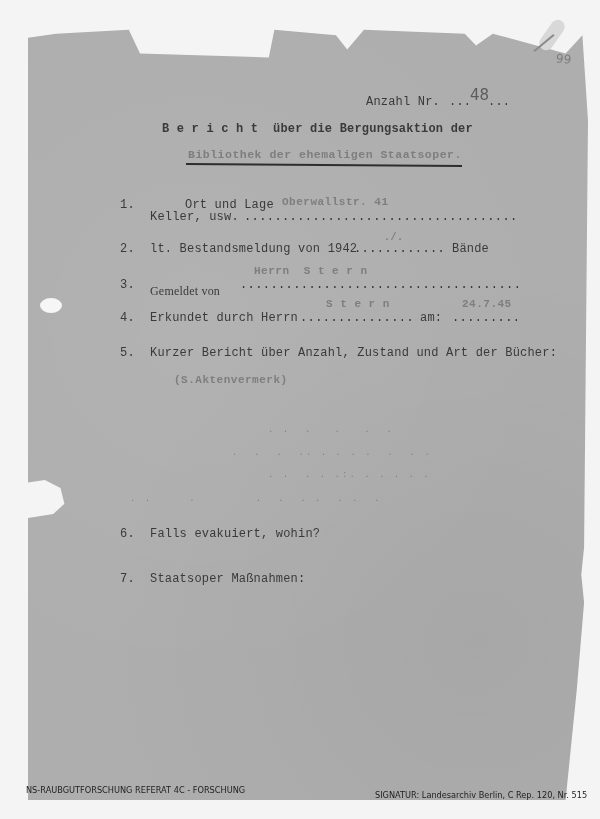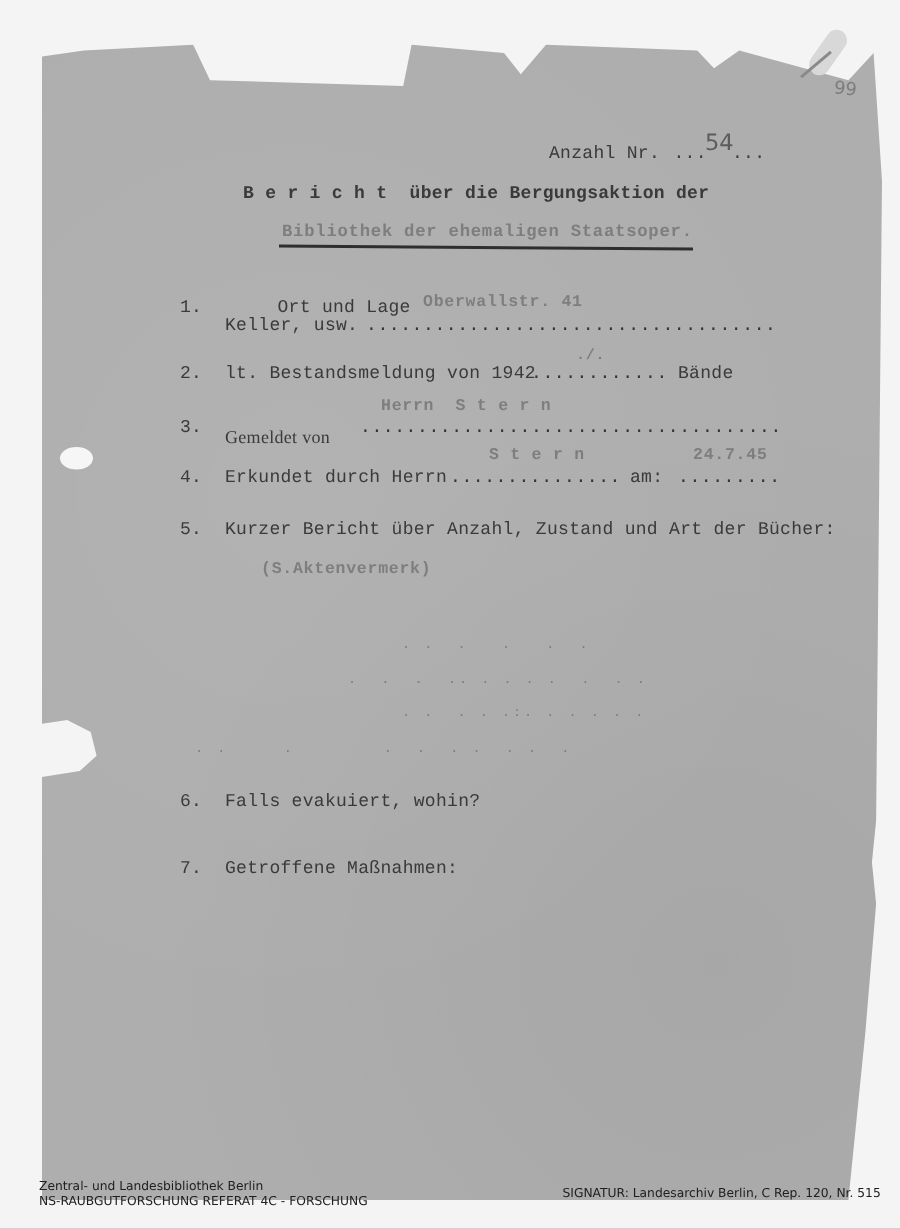--- a/index.html
+++ b/index.html
@@ -53,21 +53,21 @@
 <body>
 
 <div class="paper"></div>
 <div class="punch-hole"></div>
 <div class="clip-mark"></div>
 <div class="pencil-line"></div>
 <div class="pencil-num">99</div>
 
 <div class="t" style="left:366px;top:95px;">Anzahl Nr.</div>
 <div class="t" style="left:449px;top:95px;">...</div>
-<div class="hand" style="left:470px;top:86px;">54</div>
+<div class="hand" style="left:470px;top:86px;">48</div>
 <div class="t" style="left:488px;top:95px;">...</div>
 
 <div class="t" style="left:162px;top:122px;font-weight:bold;">B e r i c h t  über die Bergungsaktion der</div>
 <div class="fill" style="left:188px;top:148px;font-size:11.5px;">Bibliothek der ehemaligen Staatsoper.</div>
 <div class="underline"></div>
 
 <div class="t" style="left:120px;top:198px;">1.</div>
 <div class="t" style="left:150px;top:198px;margin-left:35px;">Ort und Lage</div>
 <div class="fill" style="left:282px;top:196px;">Oberwallstr. 41</div>
 <div class="t" style="left:150px;top:210px;">Keller, usw.</div>
@@ -98,19 +98,18 @@
 
 <div class="faint-dots" style="left:268px;top:425px;">. .  .   .   .  .</div>
 <div class="faint-dots" style="left:232px;top:448px;">.  .  .  .. . . . .  .  . .</div>
 <div class="faint-dots" style="left:268px;top:470px;">. .  . . .:. . . . . .</div>
 <div class="faint-dots" style="left:130px;top:494px;">. .     .        .  .  . .  . .  .</div>
 
 <div class="t" style="left:120px;top:527px;">6.</div>
 <div class="t" style="left:150px;top:527px;">Falls evakuiert, wohin?</div>
 
 <div class="t" style="left:120px;top:572px;">7.</div>
-<div class="t" style="left:150px;top:572px;">Getroffene Maßnahmen:</div>
+<div class="t" style="left:150px;top:572px;">Staatsoper Maßnahmen:</div>
 
 <div class="footer" style="left:26px;top:786px;">
-  <div>Zentral- und Landesbibliothek Berlin</div>
   <div>NS-RAUBGUTFORSCHUNG REFERAT 4C - FORSCHUNG</div>
 </div>
 <div class="footer" style="left:375px;top:791px;">SIGNATUR: Landesarchiv Berlin, C Rep. 120, Nr. 515</div>
 
 </body></html>

